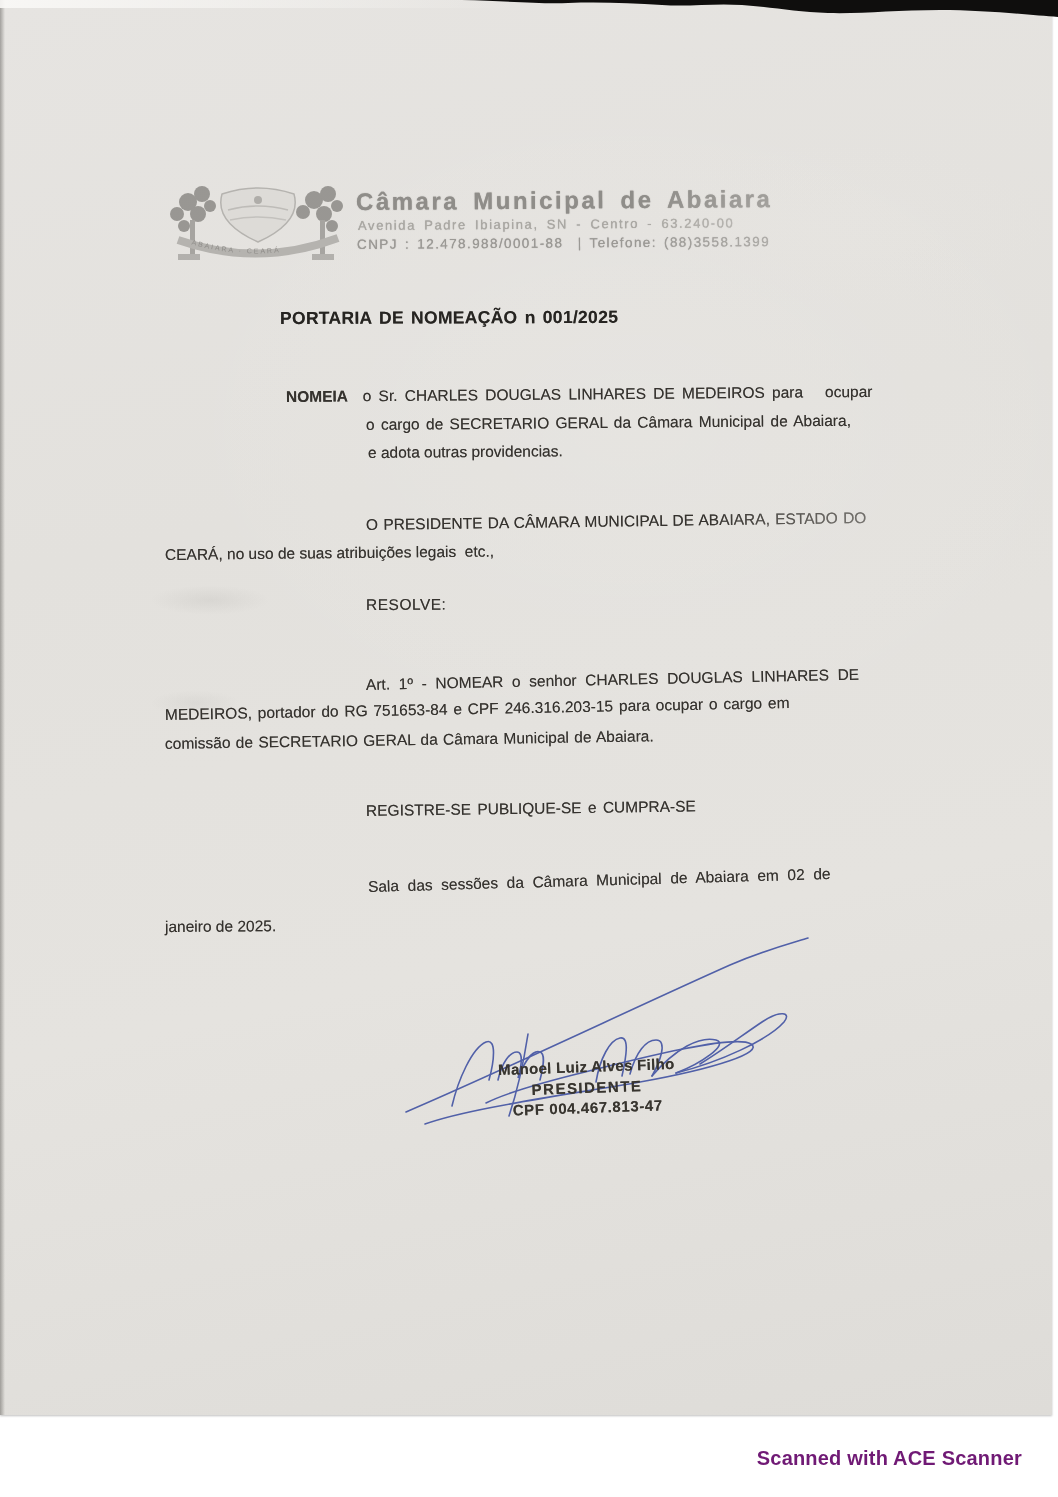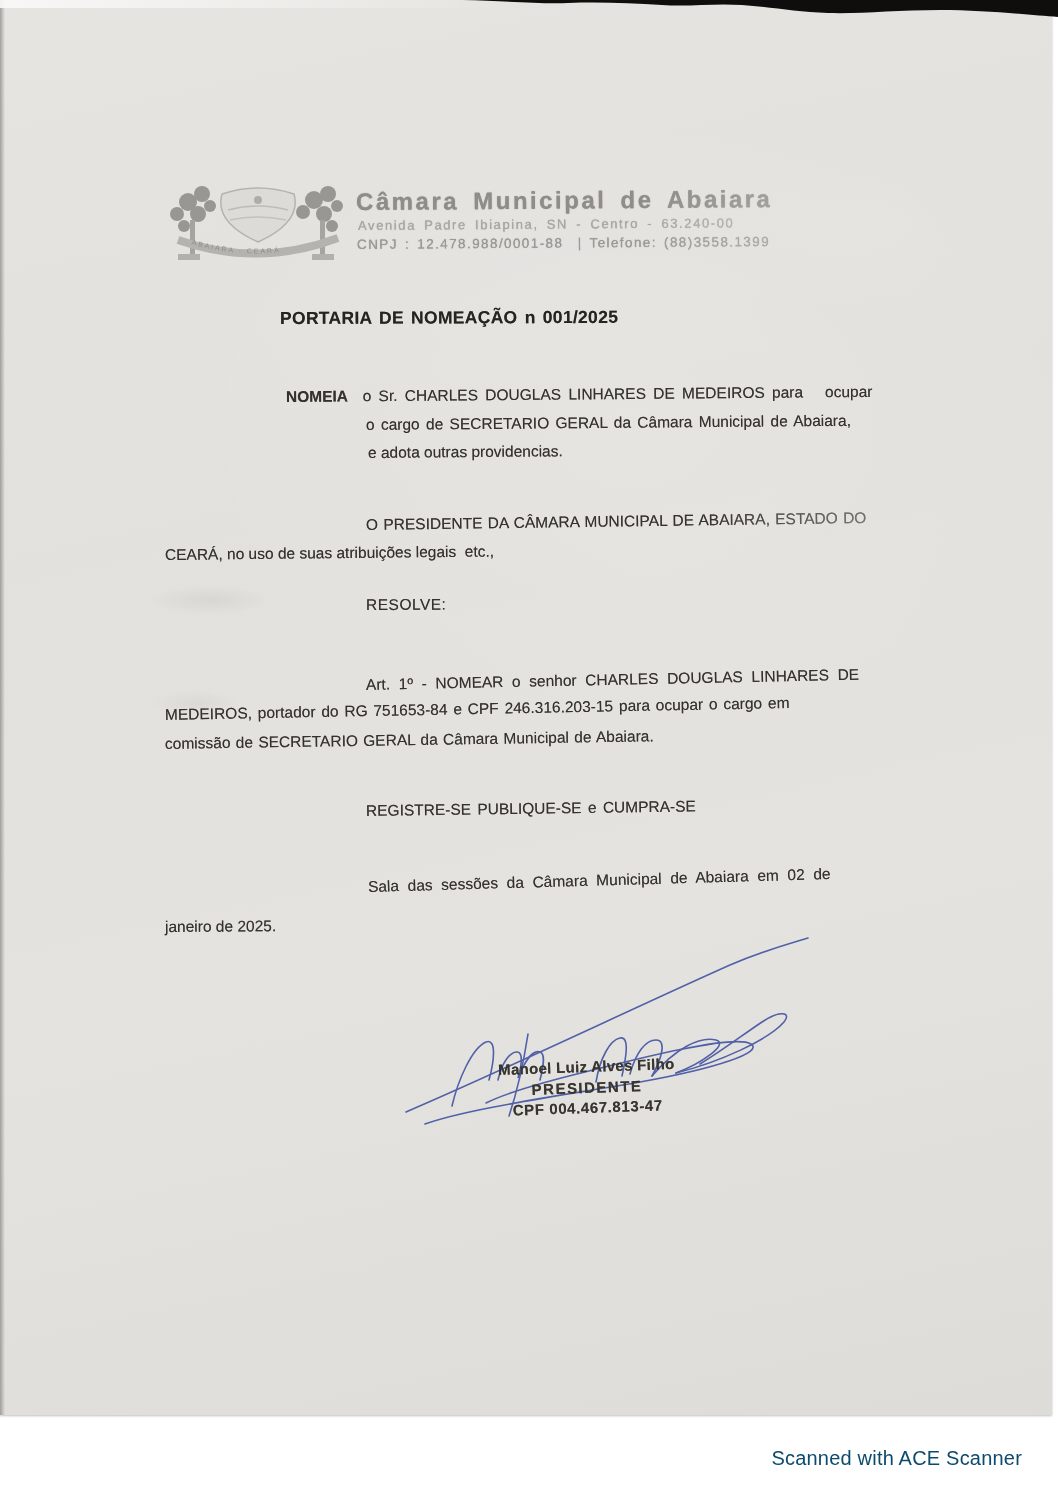--- a/index.html
+++ b/index.html
@@ -56,22 +56,22 @@
   }
   .kw{font-weight:bold;}
   .sig-block{
     position:absolute;left:452px;top:1058px;width:270px;text-align:center;
     transform:rotate(-2deg);transform-origin:center;color:#38352f;
   }
   .sig-name{font-size:15px;font-weight:600;letter-spacing:.3px;text-shadow:0 0 .5px rgba(40,38,35,.6);}
   .sig-role{font-size:15px;font-weight:600;letter-spacing:1.5px;margin-top:4px;text-shadow:0 0 .5px rgba(40,38,35,.6);}
   .sig-cpf{font-size:15px;font-weight:700;letter-spacing:.6px;margin-top:3px;text-shadow:0 0 .5px rgba(40,38,35,.6);}
   .footer-note{
-    position:absolute;right:36px;top:1447px;font-size:20px;font-weight:400;
-    color:#0c4a6e;letter-spacing:.2px;
+    position:absolute;right:36px;top:1447px;font-size:20px;font-weight:700;
+    color:#701a75;letter-spacing:.2px;
   }
   svg.overlay{position:absolute;left:0;top:0;pointer-events:none;}
 </style>
 </head>
 <body>
 
 <div class="paper"></div>
 <div class="paper-left-edge"></div>
 <div class="paper-top-white"></div>
 

